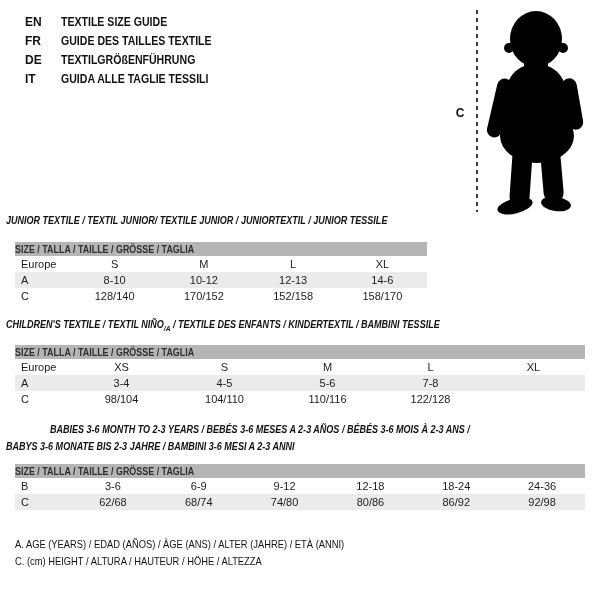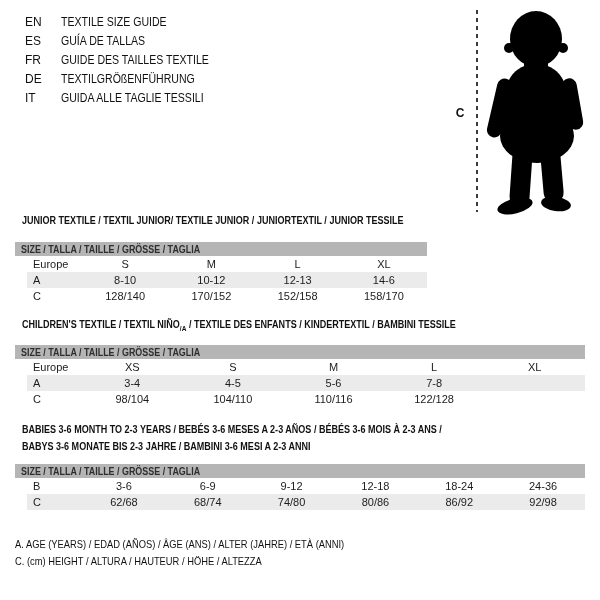--- a/index.html
+++ b/index.html
@@ -4,65 +4,61 @@
 <style>
   html,body { margin:0; padding:0; background:#fff; }
   .canvas {
     position:relative; width:600px; height:600px; background:#ffffff;
     font-family:"Liberation Sans", sans-serif; color:#111; overflow:hidden;
   }
   .cond { display:inline-block; transform:scaleX(0.85); transform-origin:0 50%; white-space:nowrap; }
 
   
   .lang-block { position:absolute; left:25px; top:12px; }
-  .lang-row { display:flex; height:19px; align-items:center; font-size:12px; font-weight:normal; }
+  .lang-row { display:flex; height:19px; align-items:center; font-size:12px; font-weight:bold; }
   .lang-code { width:36px; flex:0 0 36px; }
   .lang-title .cond { transform:scaleX(0.88); }
 
   
   .measure-line { position:absolute; left:476px; top:10px; width:2px; height:202px;
     background:repeating-linear-gradient(to bottom, #3a3a3a 0 4px, transparent 4px 8px); }
   .measure-label { position:absolute; left:452px; top:106px; width:16px; text-align:center;
     font-size:12px; font-weight:bold; }
   .baby-svg { position:absolute; left:486px; top:4px; }
 
   
-  .sec-title { position:absolute; left:22px; font-size:11px; font-weight:bold; white-space:nowrap; }
+  .sec-title { position:absolute; left:6px; font-size:11px; font-weight:bold; white-space:nowrap;font-style:italic; }
   .sec-title .cond { transform:scaleX(0.82); }
   .sec-title sub { font-size:8px; }
 
   
   .size-table { position:absolute; left:15px; }
   .size-band { height:14px; line-height:14px; font-size:10.5px; font-weight:bold; color:#2e2e2e;
-    padding-left:6px; }
+    }
   .size-band .cond { transform:scaleX(0.85); }
-  .trow { display:grid; height:16px; line-height:16px; font-size:11px; color:#1c1c1c;margin-left:12px; }
+  .trow { display:grid; height:16px; line-height:16px; font-size:11px; color:#1c1c1c; }
   .cols4 { grid-template-columns:55px repeat(4,1fr); }
   .cols5 { grid-template-columns:55px repeat(5,1fr); }
   .cols6 { grid-template-columns:55px repeat(6,1fr); }
   .cell { text-align:center; white-space:nowrap; overflow:visible; }
   .cell.rowlabel { text-align:left; padding-left:6px; }
 
   
   .notes { position:absolute; left:15px; top:536px; }
   .note-line { height:17px; line-height:17px; font-size:11px; font-weight:normal; white-space:nowrap; }
 </style>
 </head>
 <body>
 
 <div class="canvas">
 
   <div class="lang-block">
     <div class="lang-row">
       <span class="lang-code">EN</span>
       <span class="lang-title"><span class="cond">TEXTILE SIZE GUIDE</span></span>
-    </div>
-    <div class="lang-row">
-      <span class="lang-code">ES</span>
-      <span class="lang-title"><span class="cond">GUÍA DE TALLAS</span></span>
     </div>
     <div class="lang-row">
       <span class="lang-code">FR</span>
       <span class="lang-title"><span class="cond">GUIDE DES TAILLES TEXTILE</span></span>
     </div>
     <div class="lang-row">
       <span class="lang-code">DE</span>
       <span class="lang-title"><span class="cond">TEXTILGRÖßENFÜHRUNG</span></span>
     </div>
     <div class="lang-row">
@@ -145,21 +141,21 @@
     </div>
     <div class="trow cols5">
       <span class="cell rowlabel">C</span>
       <span class="cell">98/104</span>
       <span class="cell">104/110</span>
       <span class="cell">110/116</span>
       <span class="cell">122/128</span>
     </div>
   </div>
 
-  <div class="sec-title" style="top:423px;">
+  <div class="sec-title" style="top:423px;margin-left:44px;">
     <span class="cond">BABIES 3-6 MONTH TO 2-3 YEARS / BEBÉS 3-6 MESES A 2-3 AÑOS / BÉBÉS 3-6 MOIS À 2-3 ANS /</span>
   </div>
   <div class="sec-title" style="top:440px;">
     <span class="cond">BABYS 3-6 MONATE BIS 2-3 JAHRE / BAMBINI 3-6 MESI A 2-3 ANNI</span>
   </div>
   <div class="size-table" style="top:464px; width:570px;">
     <div class="size-band" style="background:#b5b5b5;">
       <span class="cond">SIZE / TALLA / TAILLE / GRÖSSE / TAGLIA</span>
     </div>
     <div class="trow cols6">

